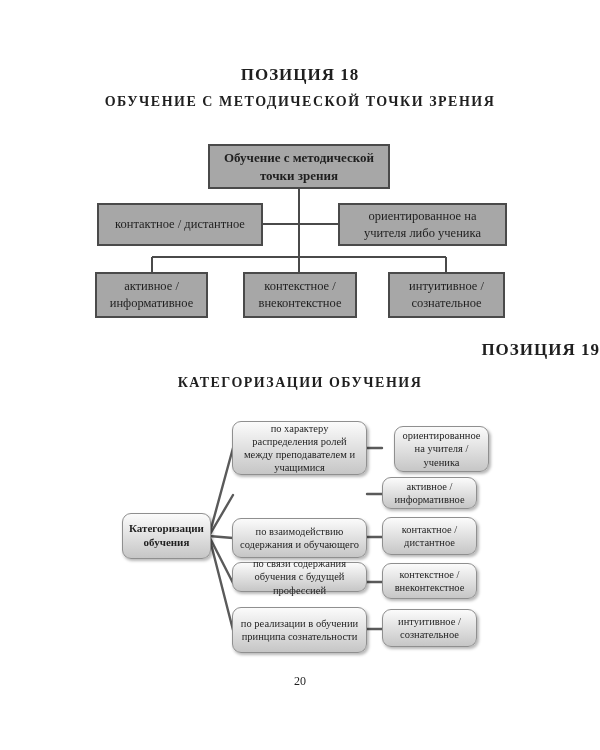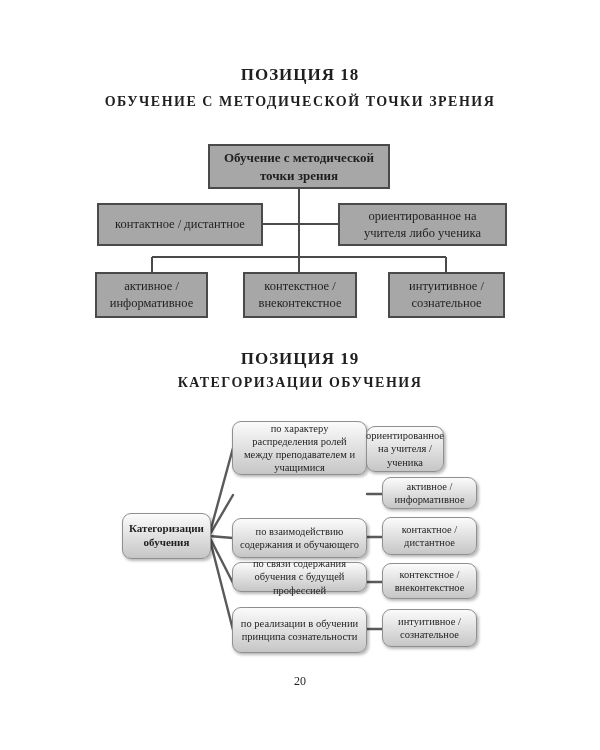--- a/index.html
+++ b/index.html
@@ -109,31 +109,31 @@
 
   <div class="d1box root" style="left:208px; top:144px; width:182px; height:45px;">Обучение с методической точки зрения</div>
 
   <div class="d1box" style="left:97px; top:203px; width:166px; height:43px;">контактное / дистантное</div>
   <div class="d1box" style="left:338px; top:203px; width:169px; height:43px;">ориентированное на учителя либо ученика</div>
 
   <div class="d1box" style="left:95px; top:272px; width:113px; height:46px;">активное / информативное</div>
   <div class="d1box" style="left:243px; top:272px; width:114px; height:46px;">контекстное / внеконтекстное</div>
   <div class="d1box" style="left:388px; top:272px; width:117px; height:46px;">интуитивное / сознательное</div>
 
-  <div class="heading title" style="top:349px;">ПОЗИЦИЯ 19</div>
+  <div class="heading title" style="top:340px;text-align:right;">ПОЗИЦИЯ 19</div>
   <div class="heading subtitle" style="top:375px;">КАТЕГОРИЗАЦИИ ОБУЧЕНИЯ</div>
 
   <div class="d2box root" style="left:122px; top:513px; width:89px; height:46px;">Категоризации обучения</div>
 
   <div class="d2box" style="left:232px; top:421px; width:135px; height:54px;">по характеру распределения ролей между преподавателем и учащимися</div>
   <div class="d2box" style="left:232px; top:518px; width:135px; height:40px;">по взаимодействию содержания и обучающего</div>
   <div class="d2box" style="left:232px; top:562px; width:135px; height:30px;">по связи содержания обучения с будущей профессией</div>
   <div class="d2box" style="left:232px; top:607px; width:135px; height:46px;">по реализации в обучении принципа сознательности</div>
 
-  <div class="d2box" style="left:366px; top:426px; width:78px; height:46px;">ориентированное на учителя / ученика</div>
+  <div class="d2box" style="left:394px; top:426px; width:95px; height:46px;">ориентированное на учителя / ученика</div>
   <div class="d2box" style="left:382px; top:477px; width:95px; height:32px;">активное / информативное</div>
   <div class="d2box" style="left:382px; top:517px; width:95px; height:38px;">контактное / дистантное</div>
   <div class="d2box" style="left:382px; top:563px; width:95px; height:36px;">контекстное / внеконтекстное</div>
   <div class="d2box" style="left:382px; top:609px; width:95px; height:38px;">интуитивное / сознательное</div>
 
   <div class="page-number">20</div>
 
 </div>
 
 </body></html>

